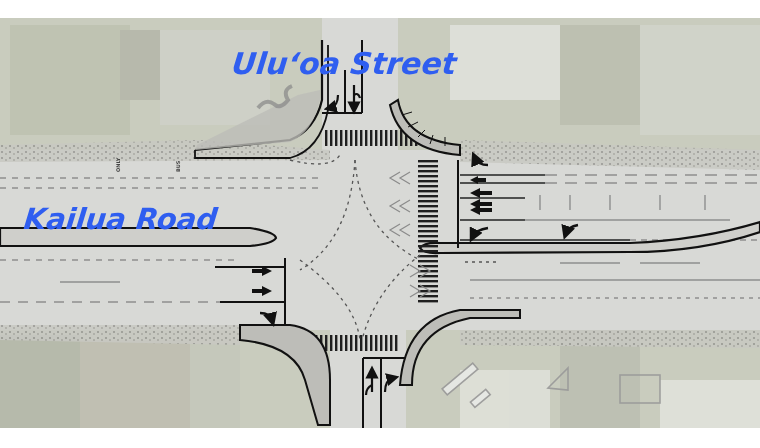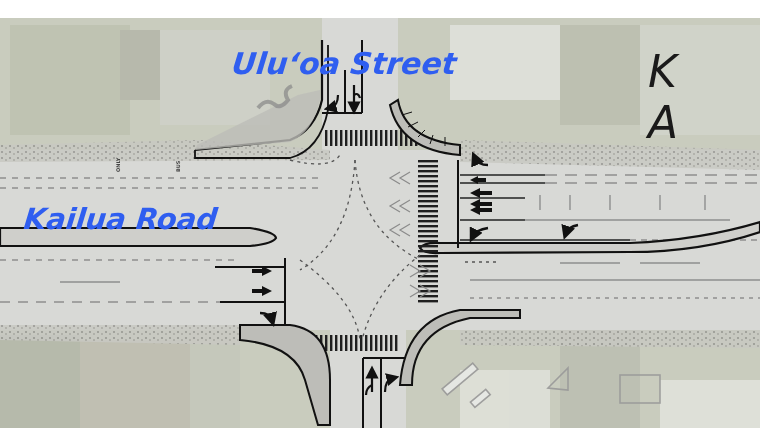--- a/index.html
+++ b/index.html
@@ -202,14 +202,13 @@
     <g stroke="#999" stroke-width="1.6" fill="#e8e9e6" opacity="0.9">
       <rect x="440" y="375" width="40" height="8" transform="rotate(-40 460 379)"></rect>
       <rect x="470" y="395" width="20" height="7" transform="rotate(-40 480 398)"></rect>
       <path d="M548,388 L568,368 L568,390 Z" fill="none"></path>
       <rect x="620" y="375" width="40" height="28" fill="none"></rect>
     </g>
   </svg>
 
   <div class="street-label label-uluoa">Ulu‘oa Street</div>
   <div class="street-label label-kailua">Kailua Road</div>
-  <div class="drawing-letters">K A</div>
 </div>
 
 </body></html>

